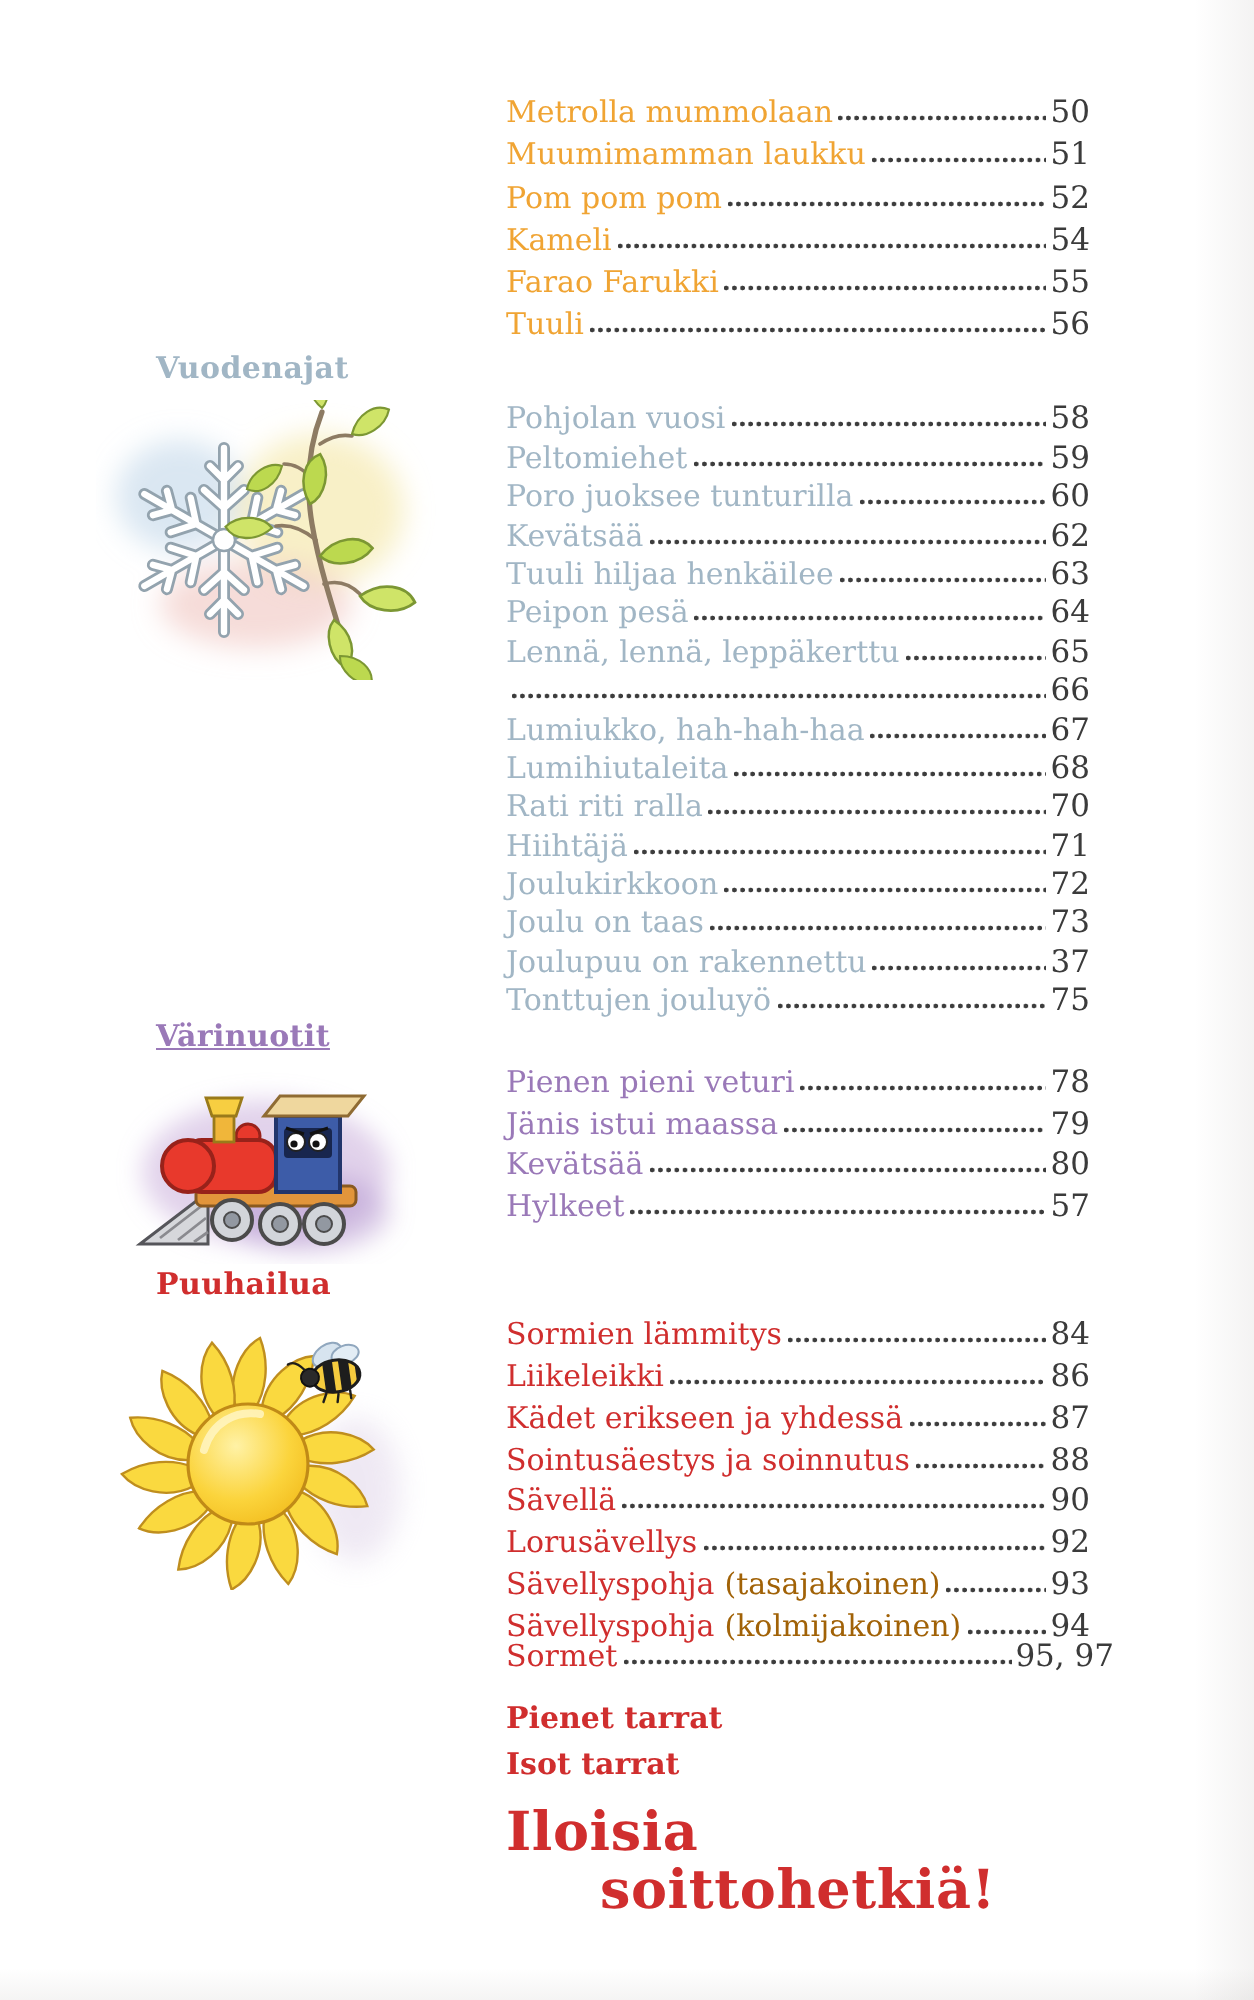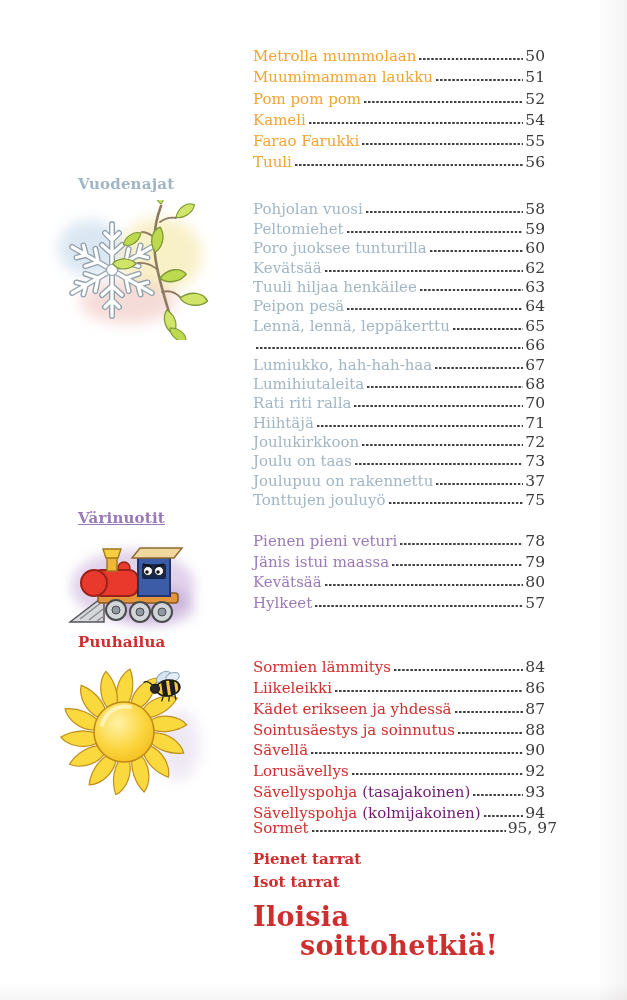--- a/index.html
+++ b/index.html
@@ -4,21 +4,21 @@
 <style>
   html,body { margin:0; padding:0; background:#fff; }
   .page {
     position:relative; width:627px; height:1000px; background:#ffffff;
     font-family:"DejaVu Serif", serif; overflow:hidden;
   }
   
   .toc-list { position:absolute; left:253px; width:292px; }
   .row { display:flex; align-items:flex-end; }
   .title { font-weight:normal; font-size:15px; white-space:nowrap;text-align:center; }
-  .suffix { font-size:15px; color:#701a75; margin-left:5px; white-space:nowrap; font-weight:normal; }
+  .suffix { font-size:15px; color:#a16207; margin-left:5px; white-space:nowrap; font-weight:normal; }
   .suffix:empty { display:none; }
   .leader {
     flex:1; height:4px; margin:0 2px 4px 3px; min-width:8px;
     background-image:radial-gradient(circle at 1.1px 2px, #3d3d3d 1.05px, rgba(0,0,0,0) 1.35px);
     background-size:4.1px 4px; background-repeat:repeat-x; background-position:0 bottom;
   }
   .num { font-size:15.5px; color:#3b3b3b; white-space:nowrap; }
   .s-intro .row      { height:21.2px; }
   .s-vuodenajat .row { height:19.4px; }
   .s-varinuotit .row { height:20.8px; }

